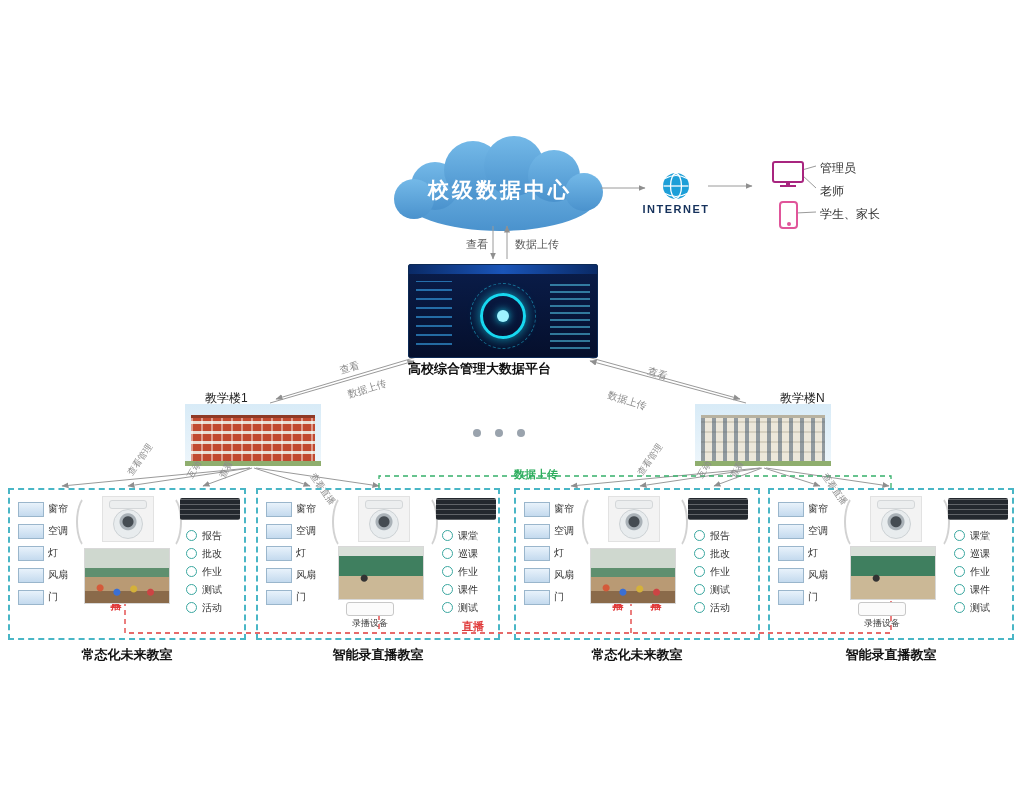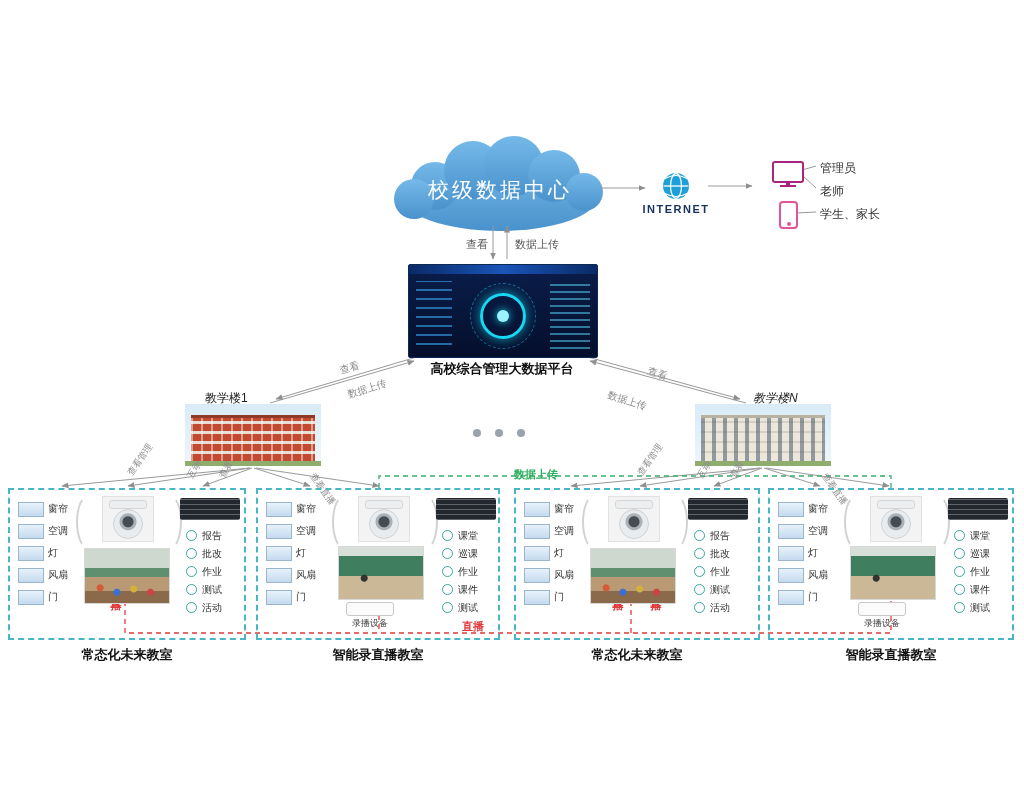--- a/index.html
+++ b/index.html
@@ -3,21 +3,21 @@
 <meta charset="utf-8">
 <style>
   html,body{margin:0;padding:0;background:#fff;}
   .stage{position:relative;width:1024px;height:800px;background:#fff;overflow:hidden;
          font-family:"Liberation Sans","DejaVu Sans",sans-serif;color:#222;}
   .abs{position:absolute;}
   svg.overlay{position:absolute;left:0;top:0;pointer-events:none;}
 
   
   .cloud-label{left:408px;top:176px;width:184px;text-align:center;color:#fff;
-               font-size:21px;font-weight:normal;letter-spacing:3px;}
+               font-size:21px;font-weight:bold;letter-spacing:3px;}
 
   
   .internet-label{left:640px;top:203px;width:72px;text-align:center;font-size:11px;
                   font-weight:bold;color:#16325c;letter-spacing:1.5px;}
   .monitor{left:772px;top:161px;width:28px;height:18px;border:2px solid #a8257f;border-radius:3px;}
   .monitor::after{content:"";position:absolute;left:50%;bottom:-6px;transform:translateX(-50%);
                   width:16px;height:2px;background:#a8257f;}
   .monitor::before{content:"";position:absolute;left:50%;bottom:-4px;transform:translateX(-50%);
                   width:4px;height:4px;background:#a8257f;}
   .phone{left:779px;top:201px;width:15px;height:24px;border:2px solid #e0559a;border-radius:4px;}
@@ -37,21 +37,21 @@
   .dash-ring-outer{position:absolute;left:50%;top:55%;width:64px;height:64px;transform:translate(-50%,-50%);
             border:1px dashed rgba(40,220,255,.45);border-radius:50%;}
   .dash-ring{position:absolute;left:50%;top:55%;width:40px;height:40px;transform:translate(-50%,-50%);
             border:3px solid #17d8f0;border-radius:50%;box-shadow:0 0 12px rgba(23,216,240,.7);}
   .dash-core{position:absolute;left:50%;top:55%;width:12px;height:12px;transform:translate(-50%,-50%);
             border-radius:50%;background:#9ef2ff;box-shadow:0 0 8px #17d8f0;}
   .dash-left{position:absolute;left:7px;top:16px;width:36px;height:64px;
             background:repeating-linear-gradient(0deg,rgba(60,180,255,.55) 0 2px,transparent 2px 9px);}
   .dash-right{position:absolute;right:7px;top:16px;width:40px;height:68px;
             background:repeating-linear-gradient(0deg,rgba(90,220,255,.5) 0 2px,transparent 2px 7px);}
-  .platform-caption{left:408px;top:360px;width:188px;text-align:center;font-size:13px;
+  .platform-caption{left:408px;top:360px;width:188px;text-align:left;font-size:13px;
             font-weight:bold;color:#111;white-space:nowrap;}
 
   
   .bldg{width:136px;height:62px;overflow:hidden;}
   .bldg .sky{position:absolute;inset:0;background:linear-gradient(#d8ebf7,#eef6fb);}
   .bldg .body{position:absolute;left:6px;right:6px;top:11px;bottom:5px;}
   .b1 .body{background:
       repeating-linear-gradient(90deg,rgba(255,255,255,.45) 0 2px,transparent 2px 10px),
       repeating-linear-gradient(0deg,#c14a30 0 7px,#e8ddd2 7px 10px);
       border-top:3px solid #8f3a26;}
@@ -195,21 +195,21 @@
   <div class="abs rot" style="left:348px;top:388px;font-size:10px;transform:rotate(-17deg);">数据上传</div>
   <div class="abs rot" style="left:648px;top:364px;font-size:10px;transform:rotate(17deg);">查看</div>
   <div class="abs rot" style="left:608px;top:388px;font-size:10px;transform:rotate(17deg);">数据上传</div>
 
   <div class="abs bldg-label" style="left:205px;top:390px;">教学楼1</div>
   <div class="abs bldg b1" style="left:185px;top:404px;">
     <div class="sky"></div>
     <div class="body"></div>
     <div class="ground"></div>
   </div>
-  <div class="abs bldg-label" style="left:753px;top:390px;font-style:italic;">教学楼N</div>
+  <div class="abs bldg-label" style="left:780px;top:390px;">教学楼N</div>
   <div class="abs bldg bN" style="left:695px;top:404px;">
     <div class="sky"></div>
     <div class="body"></div>
     <div class="ground"></div>
   </div>
 
   <div class="abs dot" style="left:473px;top:429px;"></div>
   <div class="abs dot" style="left:495px;top:429px;"></div>
   <div class="abs dot" style="left:517px;top:429px;"></div>
 

